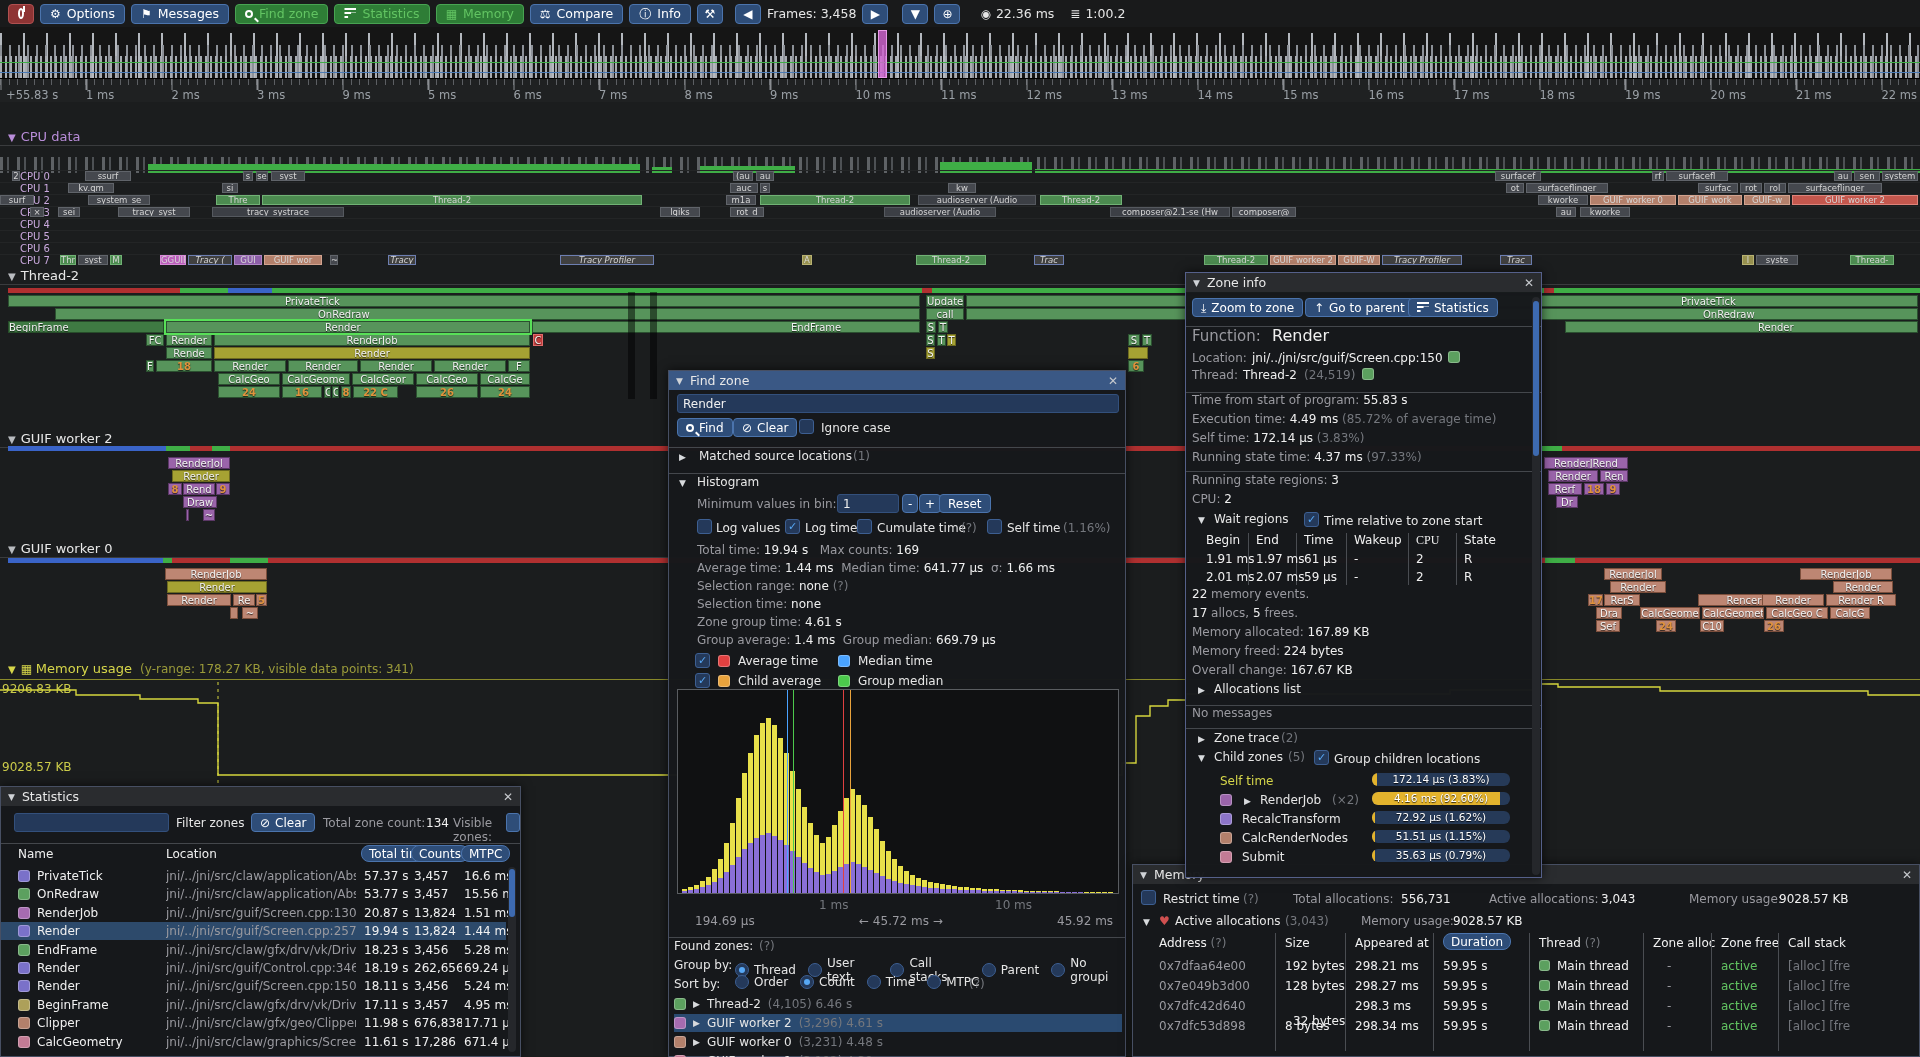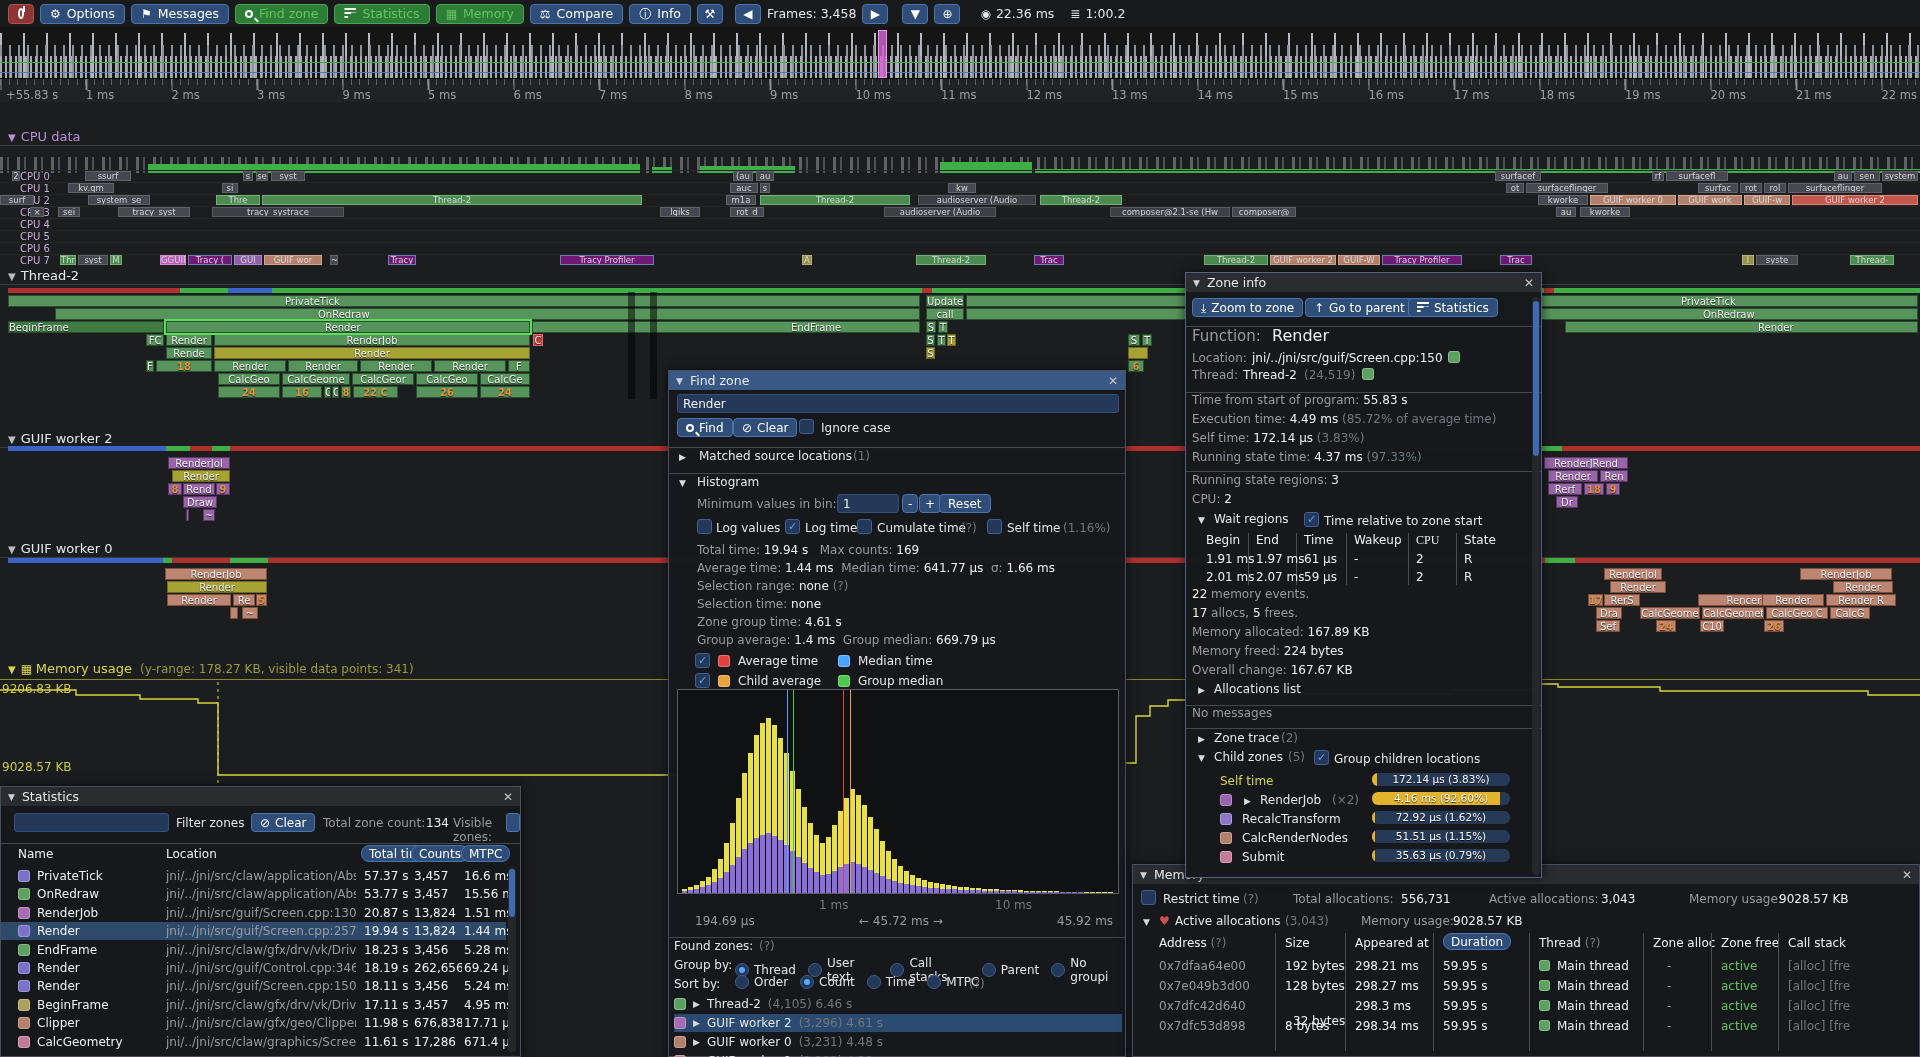--- a/index.html
+++ b/index.html
@@ -60,21 +60,21 @@
 
   
   #cpuchart { position:absolute; left:0; top:150px; width:1920px; height:23px; overflow:hidden; }
   #cpuchart .noise { position:absolute; bottom:0; width:1920px; height:16px;
     background:repeating-linear-gradient(90deg,#6f7377 0 3px,transparent 3px 7px,#5a5e62 7px 9px,transparent 9px 17px); opacity:.8; }
   .cpugreen { position:absolute; bottom:0; background:#3fae46; }
   .cpurow { position:absolute; left:0; width:1920px; height:11px; border-top:1px solid #232526; }
   .cpuname { position:absolute; left:20px; top:0; color:#c9a8dd; font-size:10px; line-height:11px; }
   .cseg { position:absolute; top:0; height:10px; background:#45484e; border:1px solid #60646a;
     color:#d6d6d6; font-size:8.5px; line-height:8px; overflow:hidden; white-space:nowrap; text-align:center; }
-  .cs-g { background:#4c8b50; border-color:#71b275; } .cs-b { background:#701a75; border-color:#6d7fb2; }
+  .cs-g { background:#4c8b50; border-color:#71b275; } .cs-b { background:#404040; border-color:#6d7fb2;font-style:italic; }
   .cs-p { background:#8d5fa8; border-color:#b086c6; } .cs-P { background:#bb5fbb; border-color:#d78ad7; }
   .cs-s { background:#b3806b; border-color:#d2a38f; } .cs-sr{ background:#c4574d; border-color:#de837a; }
   .cs-o { background:#97914f; border-color:#b8b272; } .cs-d { background:#3c3f45; border-color:#55595f; }
 
   
   .strip { position:absolute; height:5px; }
   .stripseg { position:absolute; top:0; height:5px; }
   .zone { position:absolute; height:12px; font-size:10px; line-height:11px; overflow:hidden;
     white-space:nowrap; text-align:center; color:#f2f2f2; text-shadow:0 1px 1px rgba(0,0,0,.75); cursor:pointer; }
   .zc-g  { background:#57945b; border:1px solid #2b5030; }

